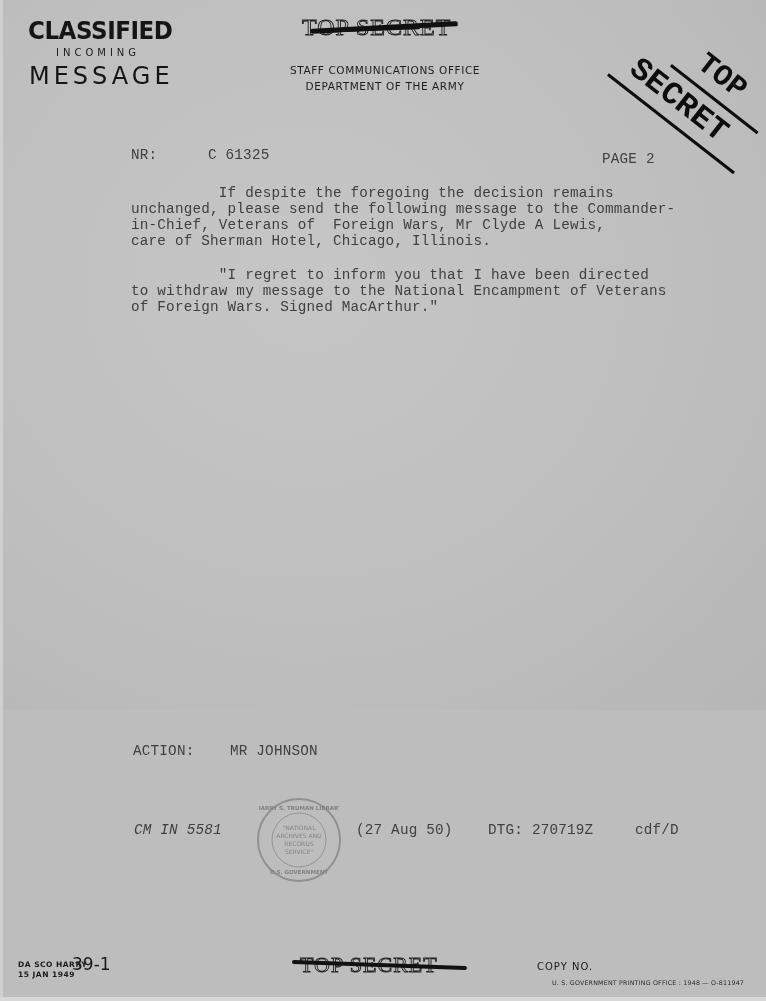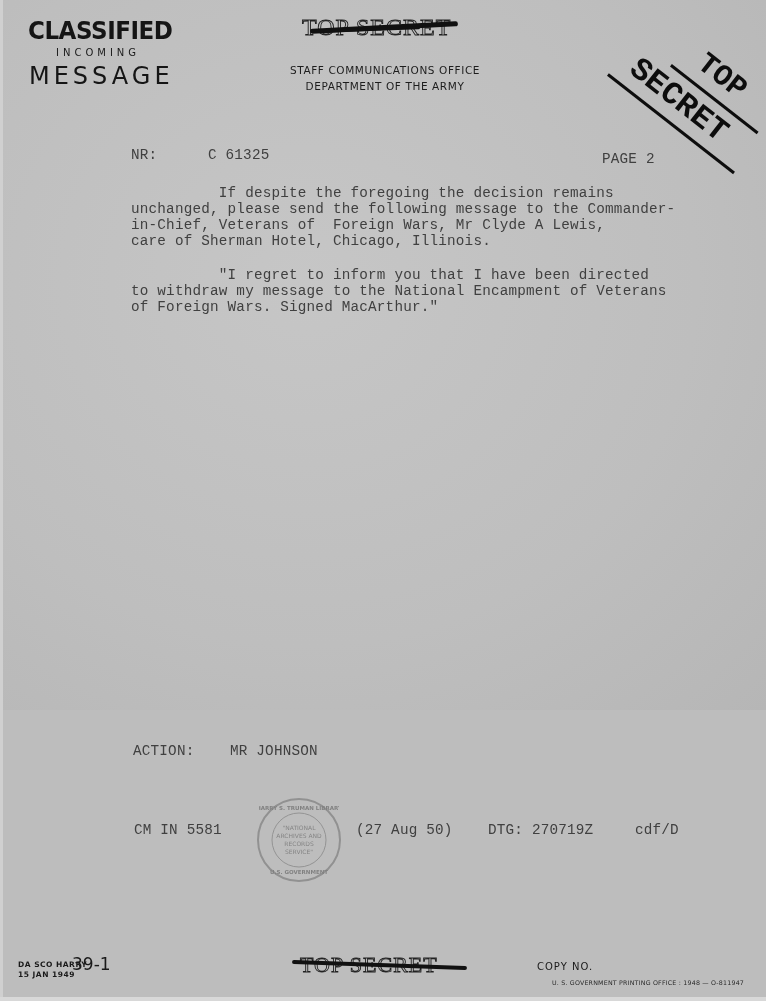--- a/index.html
+++ b/index.html
@@ -72,21 +72,21 @@
     .nr-label { left: 131px; top: 147px; }
     .nr-value { left: 208px; top: 147px; }
     .page-no { left: 602px; top: 151px; }
 
     .para1 { left: 131px; top: 185px; }
     .para2 { left: 131px; top: 267px; }
 
     .action-label { left: 133px; top: 743px; }
     .action-value { left: 230px; top: 743px; }
 
-    .cm-in { left: 134px; top: 822px; }
+    .cm-in { left: 134px; top: 822px; font-style: italic; }
     .date { left: 356px; top: 822px; }
     .dtg { left: 488px; top: 822px; }
     .ref { left: 635px; top: 822px; }
 
     
     .seal {
       left: 257px; top: 798px; width: 80px; height: 80px;
       border-radius: 50%;
       border: 2px solid #8a8a8a;
       opacity: 0.85;

